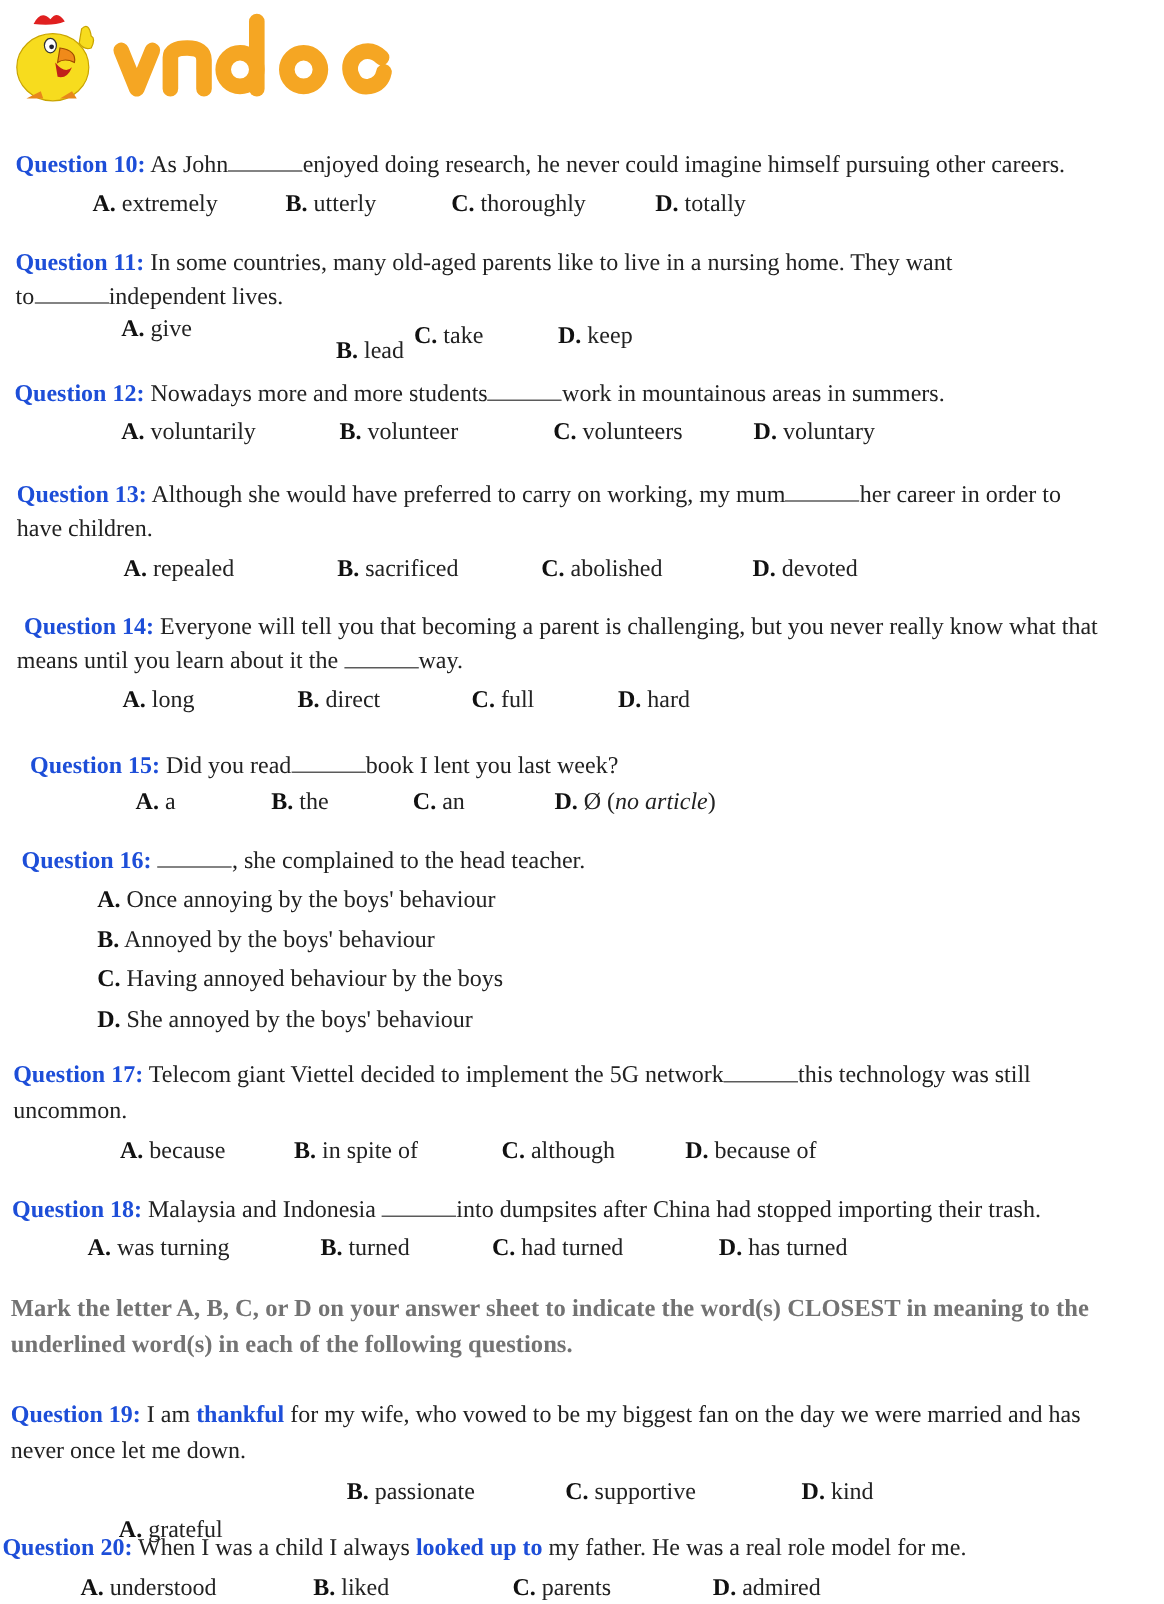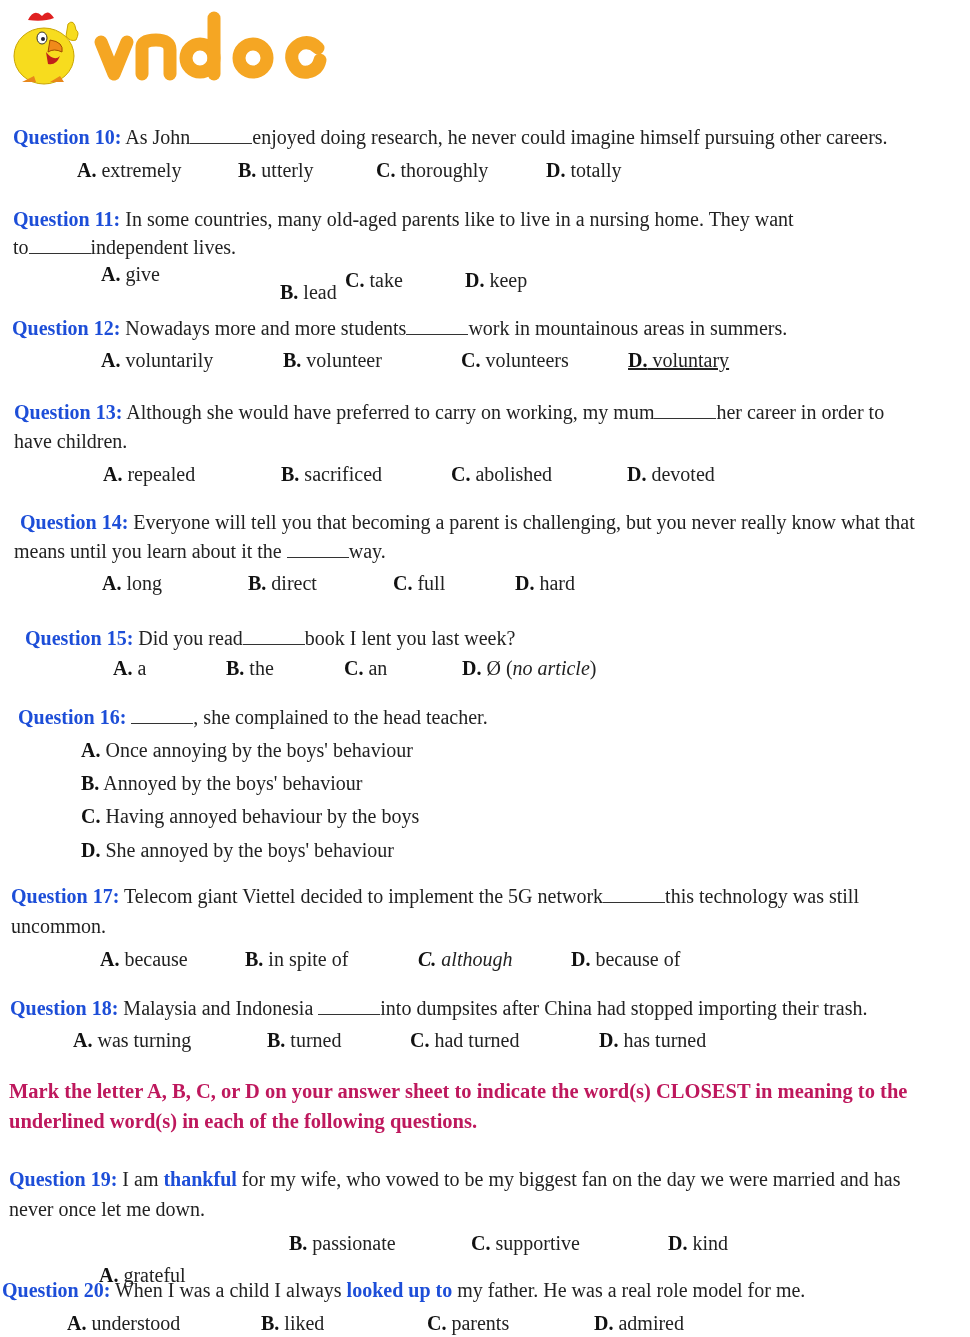--- a/index.html
+++ b/index.html
@@ -9,21 +9,21 @@
     color: #222222;
     font-size: 20px;
   }
   .logo { position: absolute; left: 6px; top: 4px; width: 330px; height: 88px; }
   .logo svg { display: block; }
   .line { position: absolute; white-space: nowrap; line-height: 24px; }
   b, .b { font-weight: bold; color: #1d4ed8; }
   .blank { display: inline-block; border-bottom: 1.3px solid #333; width: 62px; height: 16px; vertical-align: baseline; }
   .opt { position: absolute; white-space: nowrap; line-height: 24px; }
   .opt .letter { font-weight: bold; color: #111; }
-  .instr { position: absolute; white-space: nowrap; font-weight: bold; color: #be185d; line-height: 24px; font-size: 20.5px; }
+  .instr { position: absolute; white-space: nowrap; font-weight: bold; color: #737373; line-height: 24px; font-size: 20.5px; }
   i { font-style: italic; }
 </style>
 </head>
 <body>
 
 <div class="logo">
   <svg width="330" height="88" viewBox="0 0 330 88">
 
     <ellipse cx="38" cy="52" rx="30" ry="28" fill="#f7dc1e" stroke="#c9a400" stroke-width="1"></ellipse>
     <path d="M22 16 q6 -12 14 -4 q6 -8 12 2 q-10 4 -26 2z" fill="#e02020"></path>
@@ -63,21 +63,21 @@
 <div class="opt" style="left:232px; top:280px;margin-left:48px;"><span class="letter">B.</span><span> lead</span></div>
 <div class="opt" style="left:345px; top:268px;"><span class="letter">C.</span><span> take</span></div>
 <div class="opt" style="left:465px; top:268px;"><span class="letter">D.</span><span> keep</span></div>
 
 <div class="line" style="left:12px; top:316px;">
   <b>Question 12:</b><span> Nowadays more and more students</span><span class="blank"></span><span>work in mountainous areas in summers.</span>
 </div>
 <div class="opt" style="left:101px; top:348px;"><span class="letter">A.</span><span> voluntarily</span></div>
 <div class="opt" style="left:283px; top:348px;"><span class="letter">B.</span><span> volunteer</span></div>
 <div class="opt" style="left:461px; top:348px;"><span class="letter">C.</span><span> volunteers</span></div>
-<div class="opt" style="left:628px; top:348px;text-decoration:underline;"><span class="letter">D.</span><span> voluntary</span></div>
+<div class="opt" style="left:628px; top:348px;"><span class="letter">D.</span><span> voluntary</span></div>
 
 <div class="line" style="left:14px; top:400px;">
   <b>Question 13:</b><span> Although she would have preferred to carry on working, my mum</span><span class="blank"></span><span>her career in order to</span>
 </div>
 <div class="line" style="left:14px; top:429px;">
   <span>have children.</span>
 </div>
 <div class="opt" style="left:103px; top:462px;"><span class="letter">A.</span><span> repealed</span></div>
 <div class="opt" style="left:281px; top:462px;"><span class="letter">B.</span><span> sacrificed</span></div>
 <div class="opt" style="left:451px; top:462px;"><span class="letter">C.</span><span> abolished</span></div>
@@ -111,21 +111,21 @@
 <div class="opt" style="left:81px; top:838px;"><span class="letter">D.</span><span> She annoyed by the boys' behaviour</span></div>
 
 <div class="line" style="left:11px; top:884px;">
   <b>Question 17:</b><span> Telecom giant Viettel decided to implement the 5G network</span><span class="blank"></span><span>this technology was still</span>
 </div>
 <div class="line" style="left:11px; top:914px;">
   <span>uncommon.</span>
 </div>
 <div class="opt" style="left:100px; top:947px;"><span class="letter">A.</span><span> because</span></div>
 <div class="opt" style="left:245px; top:947px;"><span class="letter">B.</span><span> in spite of</span></div>
-<div class="opt" style="left:418px; top:947px;font-style:italic;"><span class="letter">C.</span><span> although</span></div>
+<div class="opt" style="left:418px; top:947px;"><span class="letter">C.</span><span> although</span></div>
 <div class="opt" style="left:571px; top:947px;"><span class="letter">D.</span><span> because of</span></div>
 
 <div class="line" style="left:10px; top:996px;">
   <b>Question 18:</b><span> Malaysia and Indonesia </span><span class="blank"></span><span>into dumpsites after China had stopped importing their trash.</span>
 </div>
 <div class="opt" style="left:73px; top:1028px;"><span class="letter">A.</span><span> was turning</span></div>
 <div class="opt" style="left:267px; top:1028px;"><span class="letter">B.</span><span> turned</span></div>
 <div class="opt" style="left:410px; top:1028px;"><span class="letter">C.</span><span> had turned</span></div>
 <div class="opt" style="left:599px; top:1028px;"><span class="letter">D.</span><span> has turned</span></div>
 

